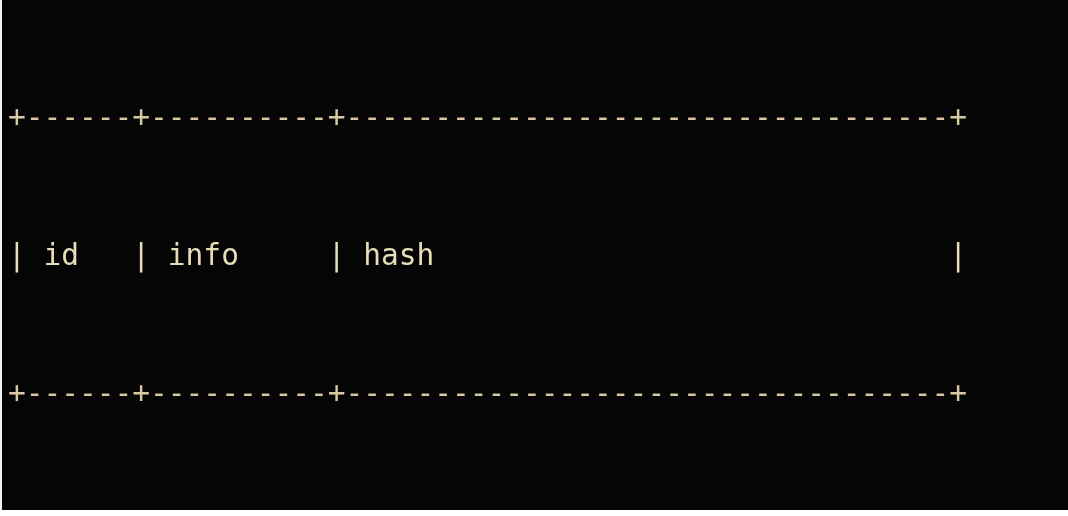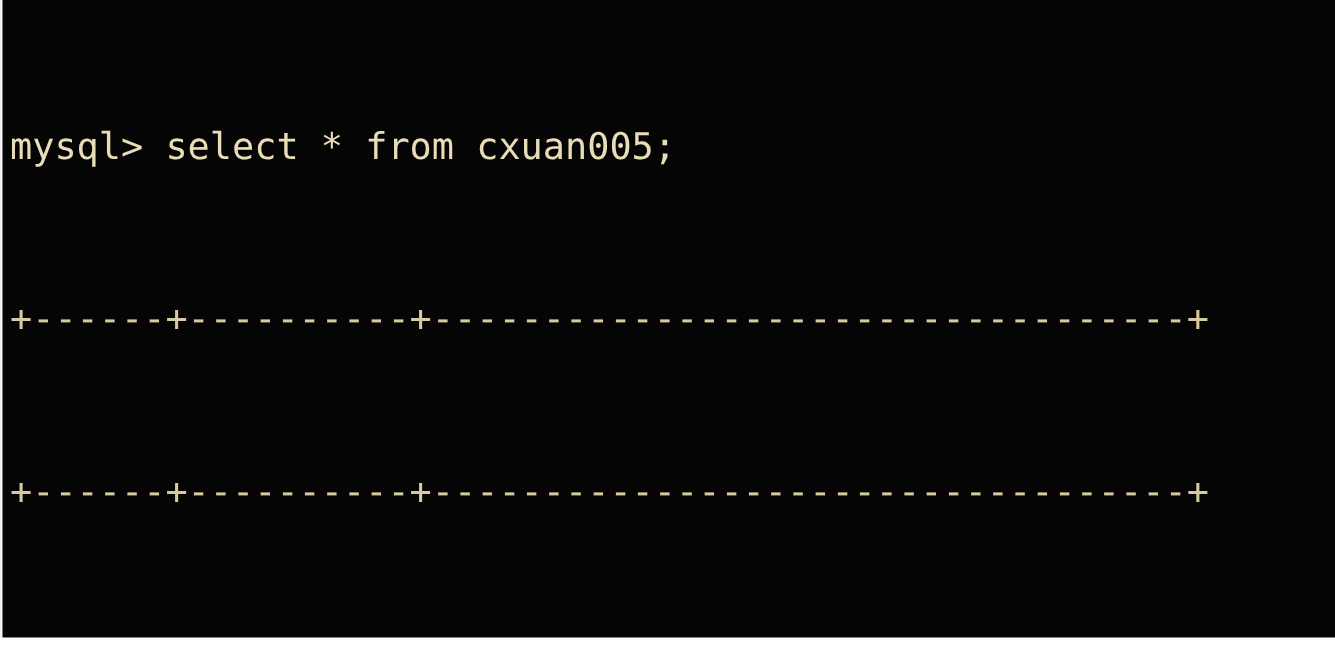--- a/index.html
+++ b/index.html
@@ -53,22 +53,22 @@
     background: #f2f2f2;
   }
 </style>
 </head>
 <body>
 
 <div id="terminal">
   <div class="left-strip"></div>
 
   <div id="terminal-body">
-    <span class="term-line">mysql&gt; select * from cxuan005;</span>
     <span class="term-line rule-line">+------+----------+----------------------------------+</span>
+    <span class="term-line">| id   | info     | hash                             |</span>
     <span class="term-line rule-line">+------+----------+----------------------------------+</span>
     
     
     
     
     
     
     
   </div>
 

